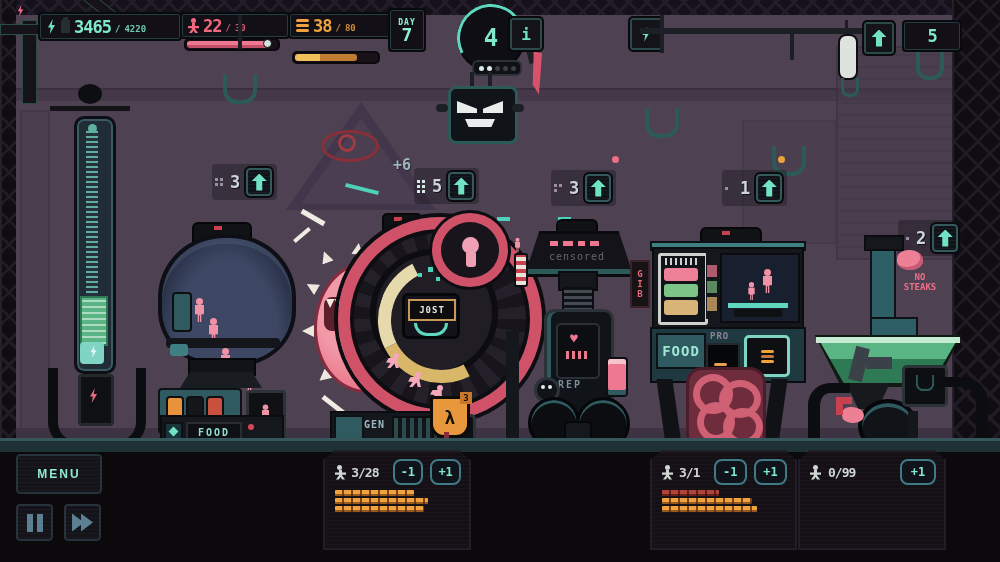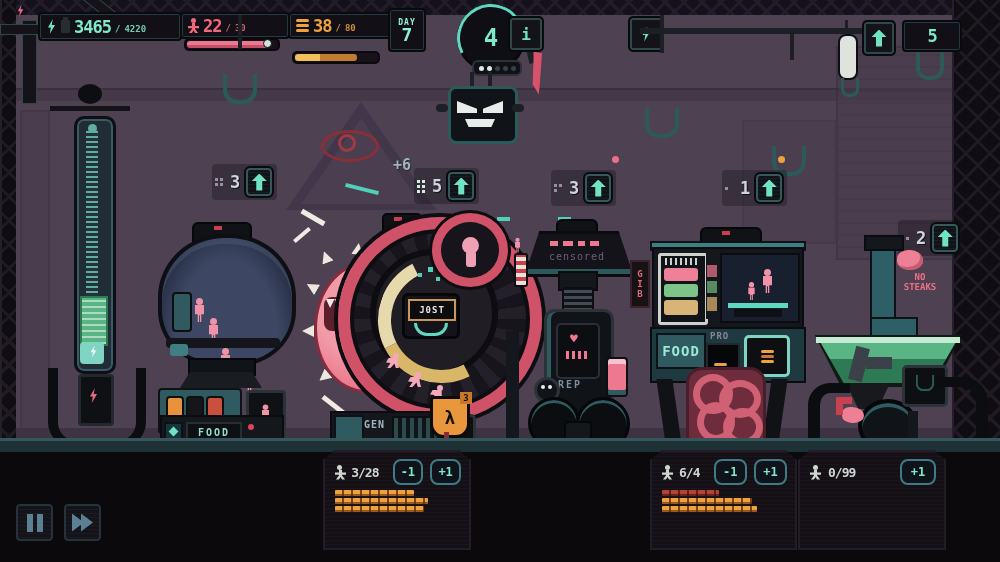--- a/index.html
+++ b/index.html
@@ -525,20 +525,23 @@
       <span class="claw" style="transform:scale(.55);margin-top:-6px"></span>
     </div>
     <div class="abs" style="left:0;top:148px;width:30px;height:66px;border-left:12px solid #0c0d10;border-top:10px solid #0c0d10;border-radius:22px 0 0 0"></div>
     <div class="abs" style="left:128px;top:142px;width:40px;height:72px;border-right:12px solid #0c0d10;border-top:10px solid #0c0d10;border-radius:0 26px 0 0"></div>
     <div class="abs rod" style="left:100px;top:176px;width:10px;height:38px;background:#14171b"></div>
   </div>
 
   <div class="abs floor-strip" style="left:0;top:438px;width:1000px;height:14px"></div>
   <div class="abs bottom-bg" style="left:0;top:452px;width:1000px;height:110px"></div>
 
+  <button class="abs ctl-btn" style="left:14px;top:452px;width:90px;height:44px;font-size:12px;letter-spacing:2px">
+    <span>MENU</span>
+  </button>
   <button class="abs ctl-btn" style="left:14px;top:502px;width:41px;height:41px">
     <span class="pause-ic">
         <i></i>
         <i></i>
       </span>
   </button>
   <button class="abs ctl-btn" style="left:62px;top:502px;width:41px;height:41px">
     <span class="ff-ic">
         <i></i>
         <i style="margin-left:-3px"></i>
@@ -558,21 +561,21 @@
         <div class="bar-row orange" style="width: 64%;"></div>
         <div class="bar-row orange" style="width: 75%;"></div>
         <div class="bar-row orange" style="width: 72%;"></div>
       </div>
   </div>
 
 
   <div class="abs unit-panel" style="left:650px;top:450px;width:143px;height:96px">
     <div class="unit-head">
       <span class="person-ic" style="color:#cfd6d2"></span>
-      <span class="unit-count">6/4</span>
+      <span class="unit-count">3/1</span>
       <span style="flex:1"></span>
       <button class="unit-btn">-1</button>
       <button class="unit-btn">+1</button>
     </div>
     <div class="bars-box">
         <div class="bar-row red" style="width: 46%;"></div>
         <div class="bar-row orange" style="width: 73%;"></div>
         <div class="bar-row orange" style="width: 77%;"></div>
       </div>
   </div>

